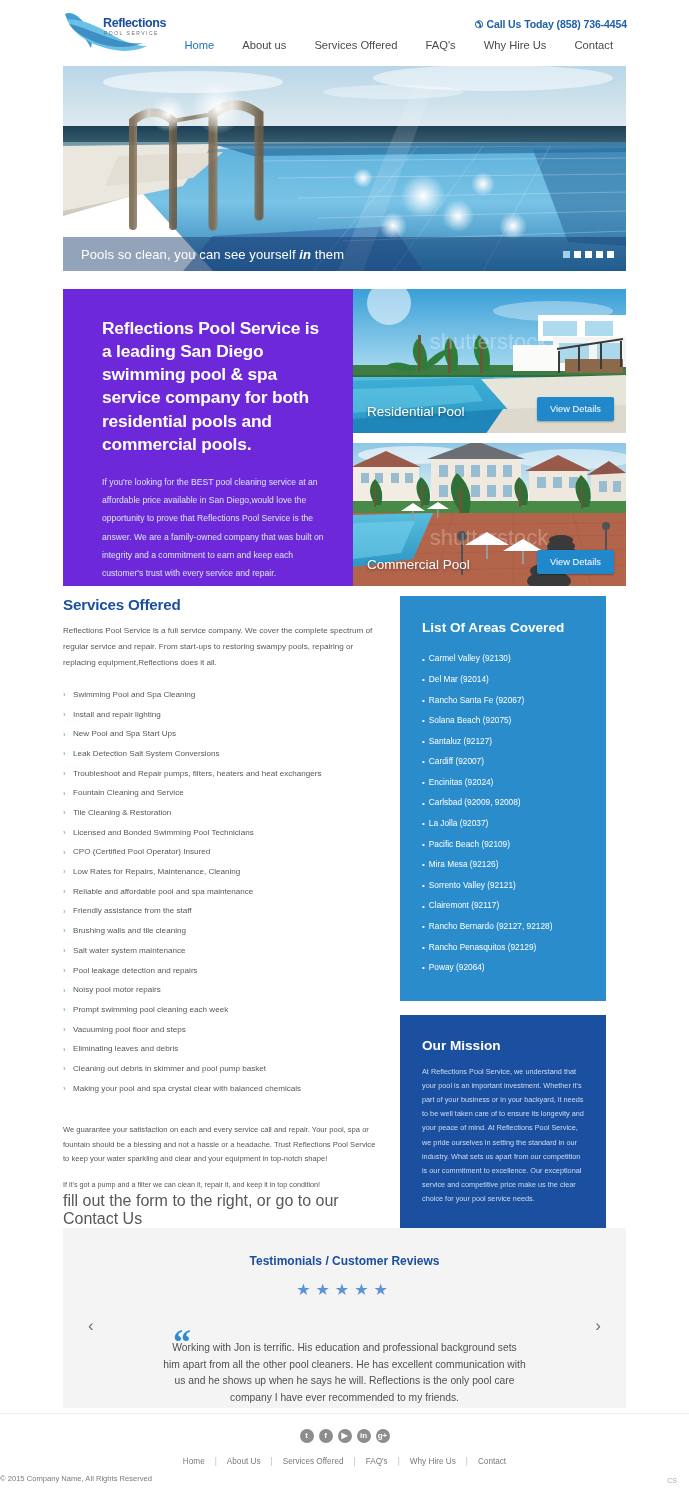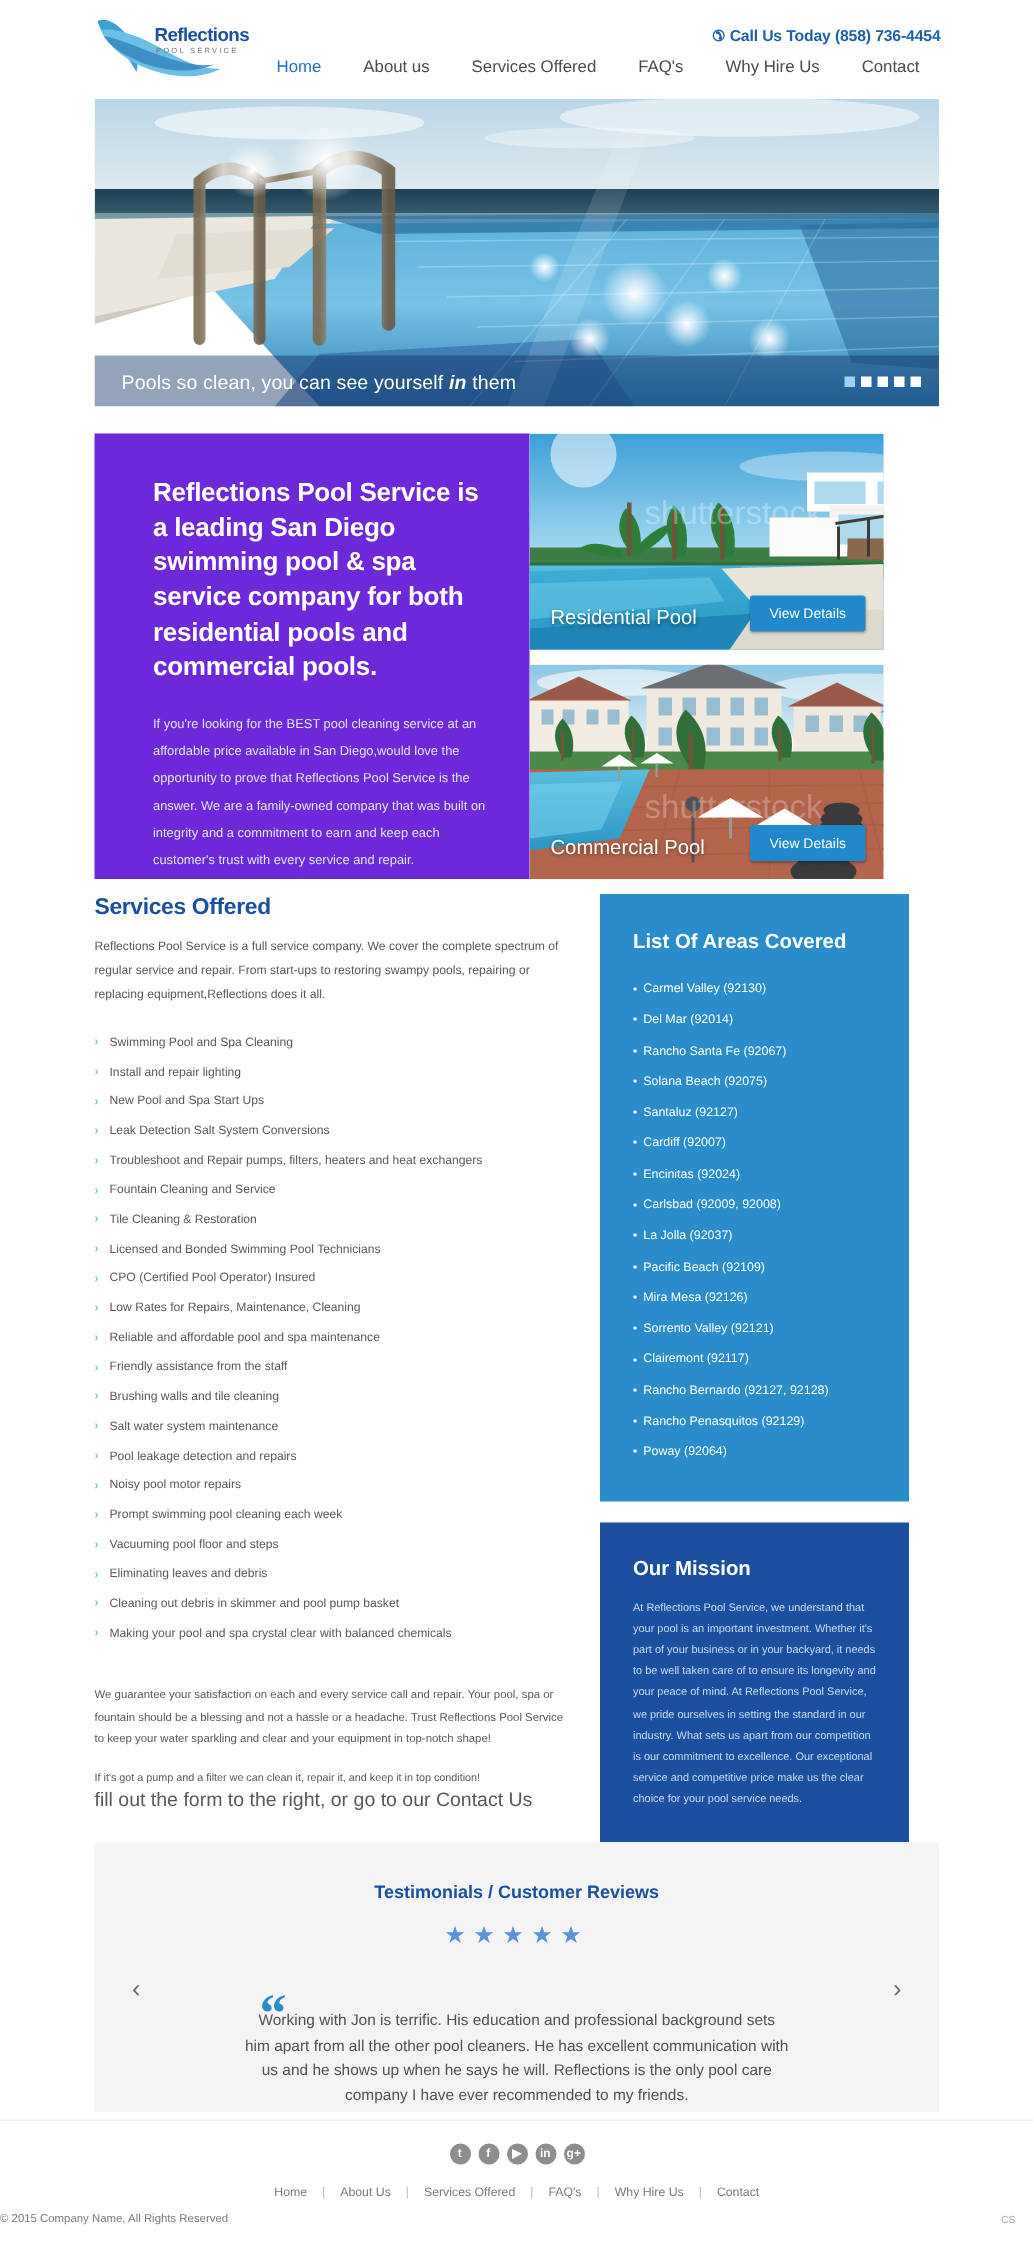--- a/index.html
+++ b/index.html
@@ -40,21 +40,21 @@
   .hero-caption .txt i { font-weight:bold; font-style:italic; }
   .dots { display:flex; gap:4px; }
   .dots span { width:7px; height:7px; background:#fff; display:block; }
   .dots span.active { background:#9fd0ee; }
 
   
   .intro { position:absolute; left:63px; top:289px; width:563px; height:297px; display:flex; }
   .intro-left { width:290px; background:#6d28d9; padding:28px 26px 20px 39px; }
   .intro-left h1 { color:#fff; font-size:17.4px; line-height:1.33; font-weight:bold; letter-spacing:-0.2px; }
   .intro-left p { color:#dbe7f5; font-size:8.6px; line-height:2.12; margin-top:17px; }
-  .intro-right { width:236px; display:flex; flex-direction:column;gap:10px; }
+  .intro-right { width:273px; display:flex; flex-direction:column;gap:10px; }
   .pool-card { position:relative; height:148.5px; overflow:hidden; }
   .pool-card .cap {
     position:absolute; left:14px; bottom:14px; color:#fff; font-size:13.5px;
     text-shadow:0 1px 3px rgba(0,0,0,.45);
   }
   .view-btn {
     position:absolute; right:12px; bottom:12px;
     background:#2288cc; color:#fff; border:none;
     font-size:9.3px; padding:7px 13px; border-radius:2px;
     font-family:"Liberation Sans", sans-serif; cursor:pointer;
@@ -75,21 +75,21 @@
     font-size:8.1px; color:#55585c; line-height:1.3;
     padding:0 0 0 10px; position:relative; height:19.7px; display:flex; align-items:center;
   }
   .svc-list li .chev {
     position:absolute; left:0; top:50%; transform:translateY(-50%);
     color:#6fc2e8; font-size:8px; font-weight:bold;
   }
   .closing { margin-top:24px; font-size:7.6px; color:#55585c; line-height:1.95; }
   .closing2 { margin-top:12px; font-size:7.2px; color:#55585c; line-height:1.6; }
   .cta-big { margin-top:8px; color:#1b4fa0; font-size:17.2px; font-weight:bold; letter-spacing:-0.3px; }
-  .cta-sub { font-size:13px; color:#55585c; margin-top:1px; }
+  .cta-sub { font-size:16px; color:#55585c; margin-top:1px; }
 
   .areas-box { background:#2b8ccc; padding:24px 22px 22px 22px; }
   .areas-box h3 { color:#fff; font-size:13.6px; font-weight:bold; margin-bottom:14px; }
   .areas-list { list-style:none; }
   .areas-list li { color:#fff; font-size:8.3px; line-height:1.2; height:20.6px; display:flex; align-items:center; }
   .areas-list li .bt { margin-right:4px; font-size:8px; }
 
   .mission-box { background:#1b4fa0; padding:23px 22px 30px 22px; margin-top:14px; }
   .mission-box h3 { color:#fff; font-size:13.6px; font-weight:bold; margin-bottom:12px; }
   .mission-box p { color:#cfdcee; font-size:7.3px; line-height:1.95; }

